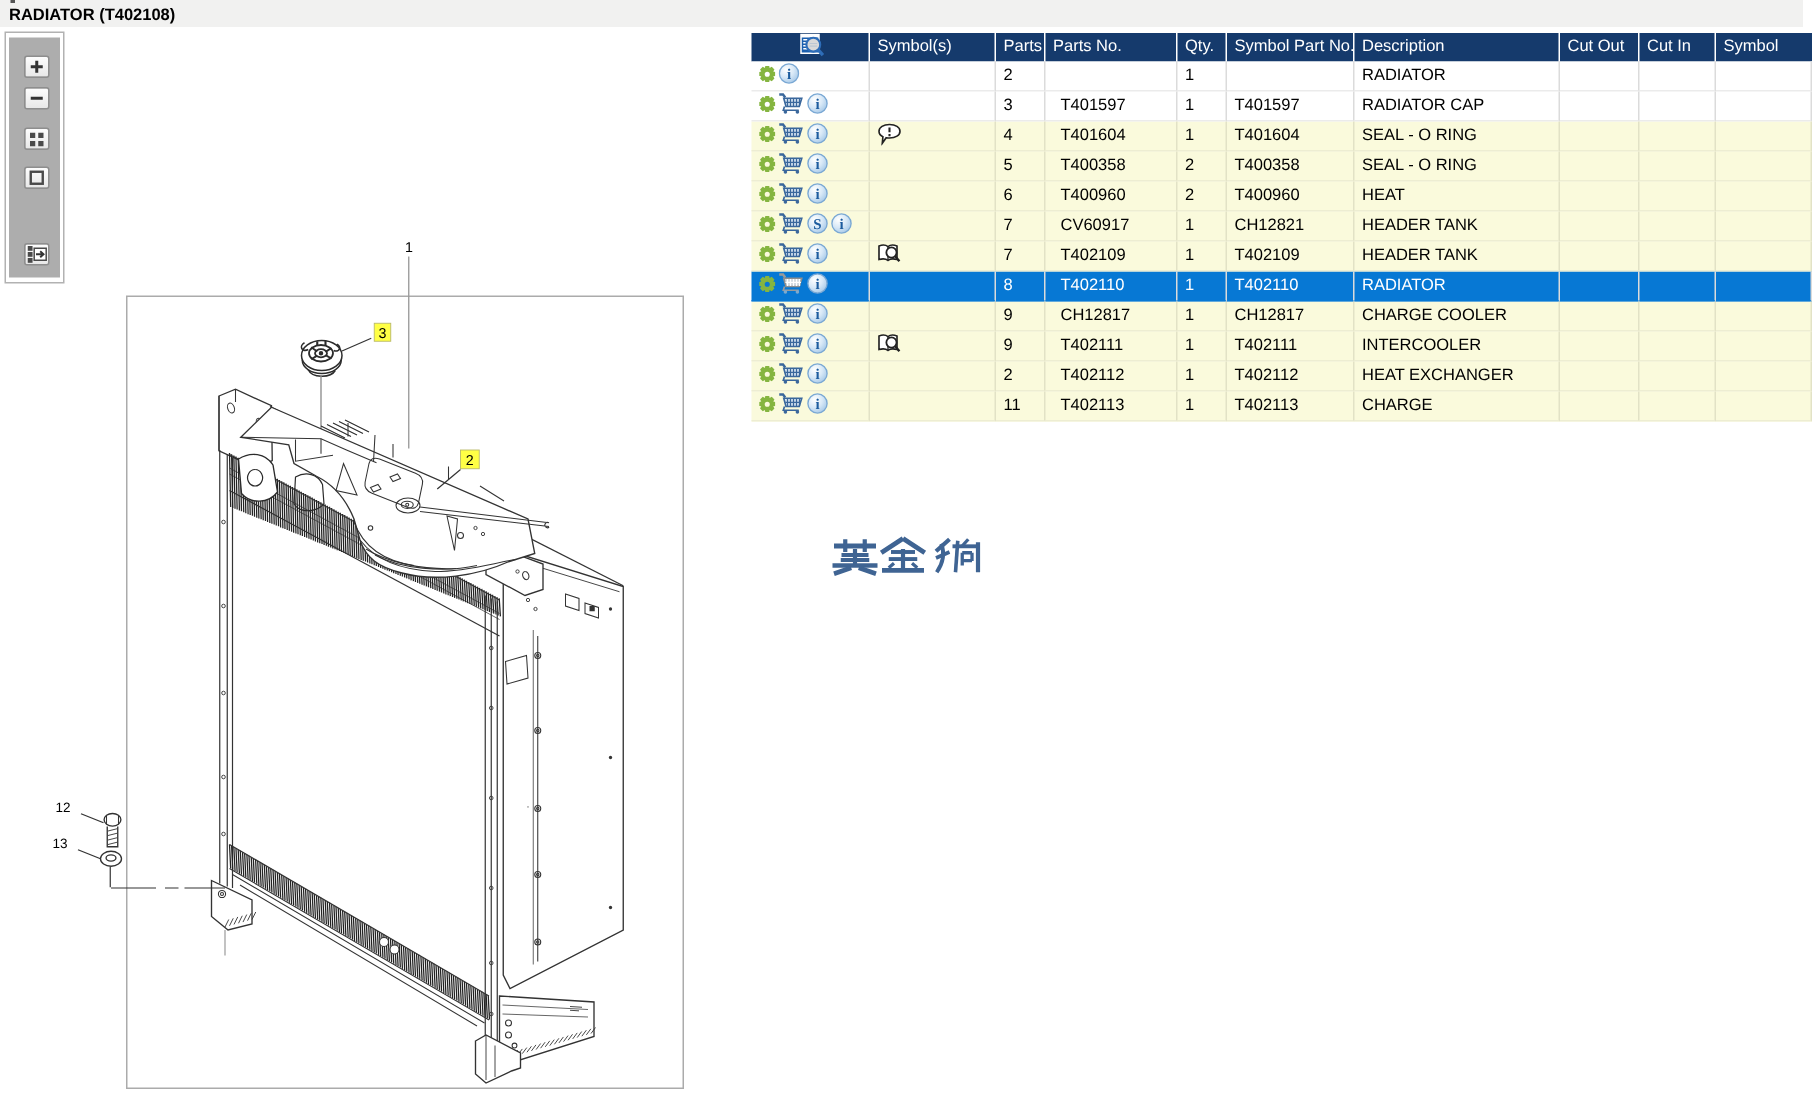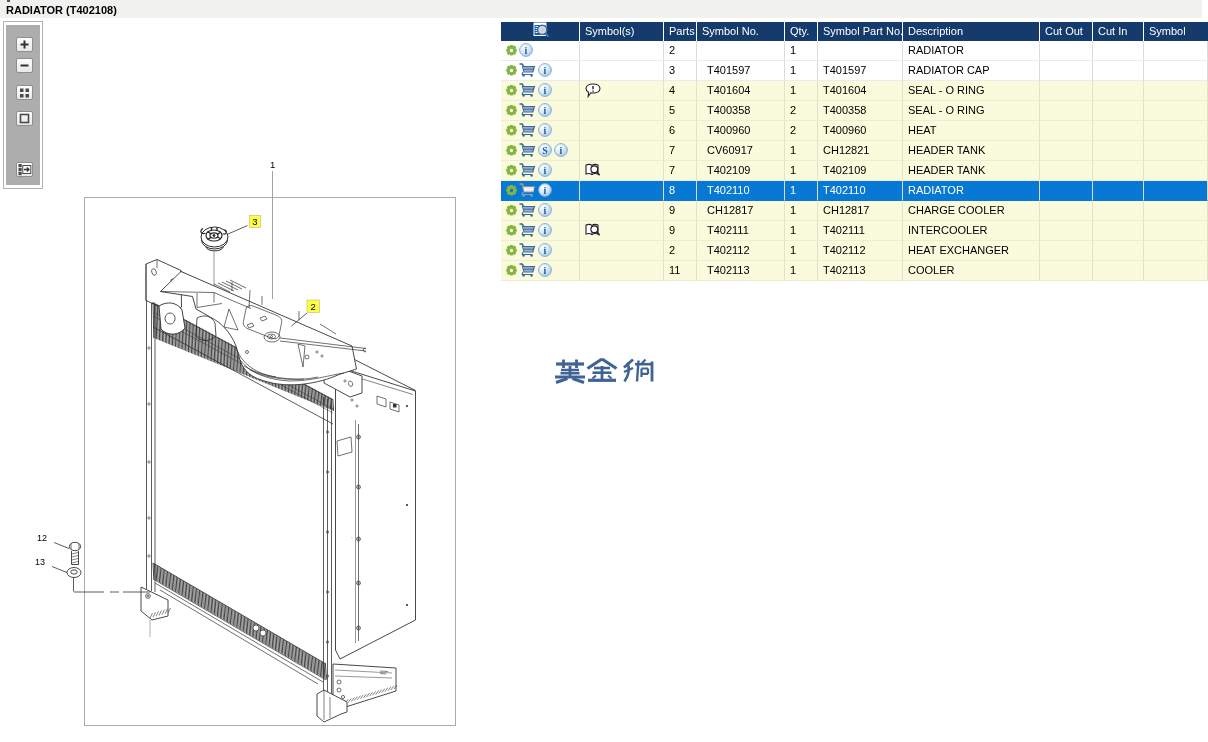--- a/index.html
+++ b/index.html
@@ -242,21 +242,21 @@
       <div class="hc" style="width:79px"><span style="margin-left:27px;display:inline-block"><svg width="17" height="17" viewBox="0 0 17 17" style="display:block">
             <rect x="0.5" y="0.5" width="13" height="13.5" fill="#fff"></rect>
             <rect x="1.5" y="3" width="11" height="10" fill="#1b5fae"></rect>
             <path d="M2.5,4.5 h3 M2.5,6.5 h3 M2.5,8.5 h3 M2.5,10.5 h3" stroke="#fff" stroke-width="0.9"></path>
             <circle cx="9.2" cy="7.8" r="4.6" fill="#d9d9d9" stroke="#2e6db8" stroke-width="1.4"></circle>
             <path d="M6.8,7 h5 M6.8,8.8 h5" stroke="#bcc7d4" stroke-width="0.8"></path>
             <path d="M12.5,11.3 L15.6,14.8" stroke="#2e6db8" stroke-width="2.2"></path>
           </svg></span></div>
       <div class="hc" style="width:84px">Symbol(s)</div>
       <div class="hc" style="width:33px">Parts</div>
-      <div class="hc" style="width:88px">Symbol No.</div>
+      <div class="hc" style="width:88px">Parts No.</div>
       <div class="hc" style="width:33px">Qty.</div>
       <div class="hc" style="width:85px">Symbol Part No.</div>
       <div class="hc" style="width:137px">Description</div>
       <div class="hc" style="width:53px">Cut Out</div>
       <div class="hc" style="width:51px">Cut In</div>
       <div class="hc" style="width:64px">Symbol</div>
     </div>
     <div class="trow wht">
       <div class="tc icons" style="width:79px"><svg class="ic" width="11" height="11" viewBox="0 0 11 11">
           <path fill="#85b540" fill-rule="evenodd" d="M4.2,0 h2.6 l0.3,1.3 1.4,-0.8 1.8,1.8 -0.8,1.4 1.3,0.3 v2.6 l-1.3,0.3 0.8,1.4 -1.8,1.8 -1.4,-0.8 -0.3,1.3 h-2.6 l-0.3,-1.3 -1.4,0.8 -1.8,-1.8 0.8,-1.4 -1.3,-0.3 v-2.6 l1.3,-0.3 -0.8,-1.4 1.8,-1.8 1.4,0.8 Z M5.5,3.8 a1.7,1.7 0 1 0 0,3.4 a1.7,1.7 0 1 0 0,-3.4 Z"></path>
@@ -644,17 +644,17 @@
             </radialGradient>
           </defs>
           <circle cx="7" cy="7" r="6.4" fill="url(#bgi)" stroke="#7aa8d4" stroke-width="0.9"></circle>
           <text x="7" y="10.6" font-size="10" font-weight="bold" fill="#1d5c9e" text-anchor="middle" font-family="Liberation Serif,serif">i</text>
         </svg></div>
       <div class="tc" style="width:84px"></div>
       <div class="tc" style="width:33px">11</div>
       <div class="tc pn" style="width:88px">T402113</div>
       <div class="tc" style="width:33px">1</div>
       <div class="tc" style="width:85px">T402113</div>
-      <div class="tc" style="width:137px">COOLER</div>
+      <div class="tc" style="width:137px">CHARGE</div>
       <div class="tc" style="width:53px"></div>
       <div class="tc" style="width:51px"></div>
       <div class="tc last" style="width:64px"></div>
     </div>
   </div>
 </body></html>

